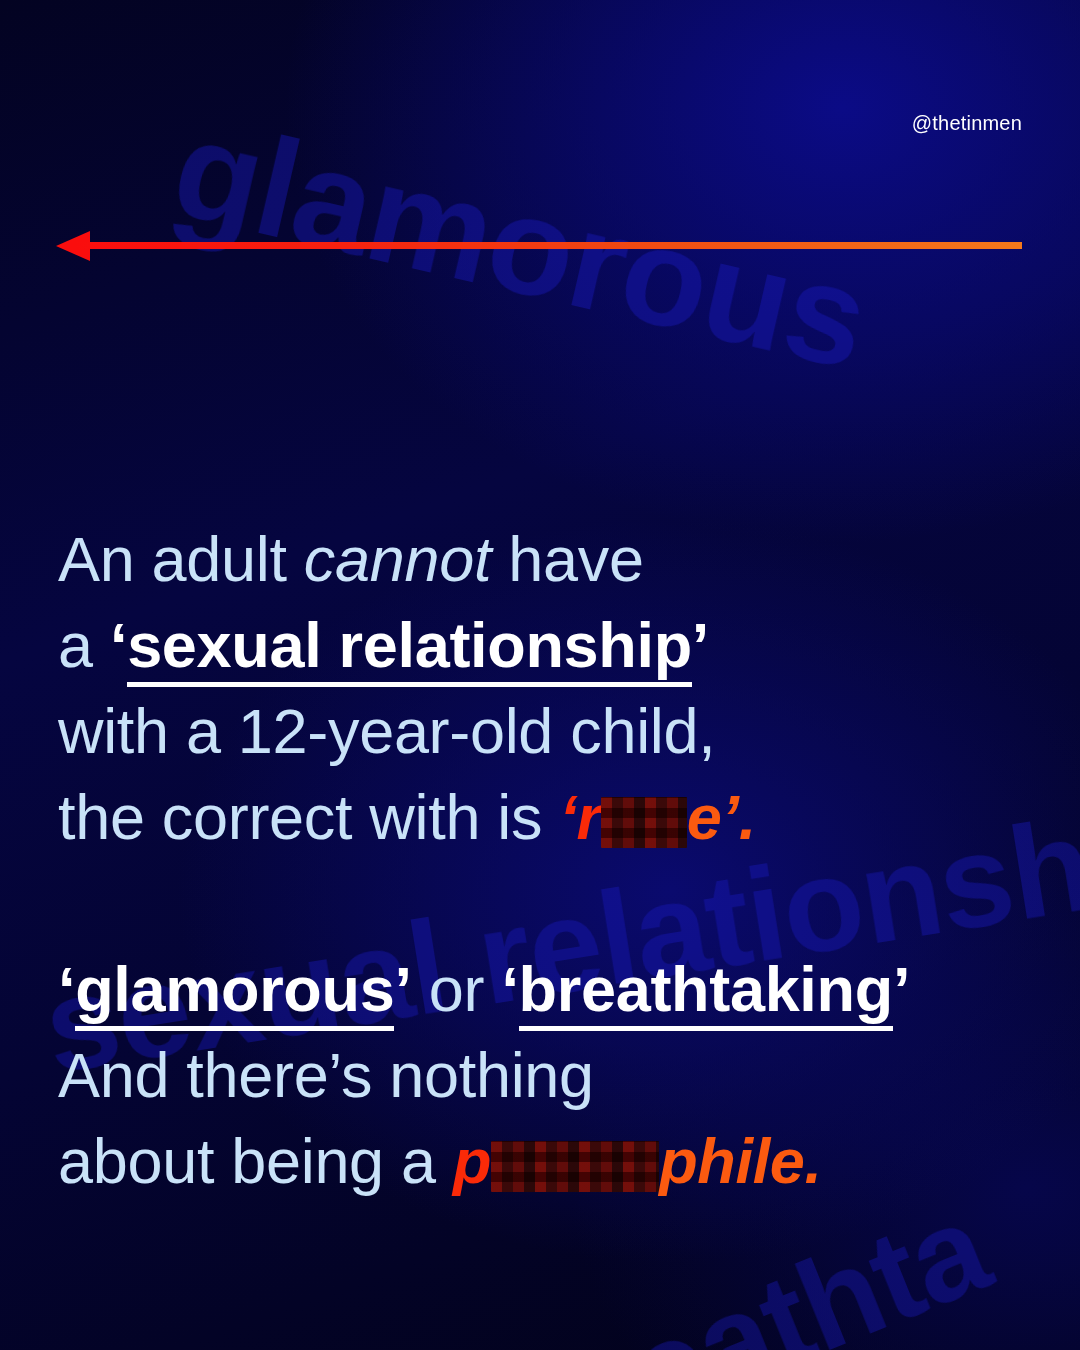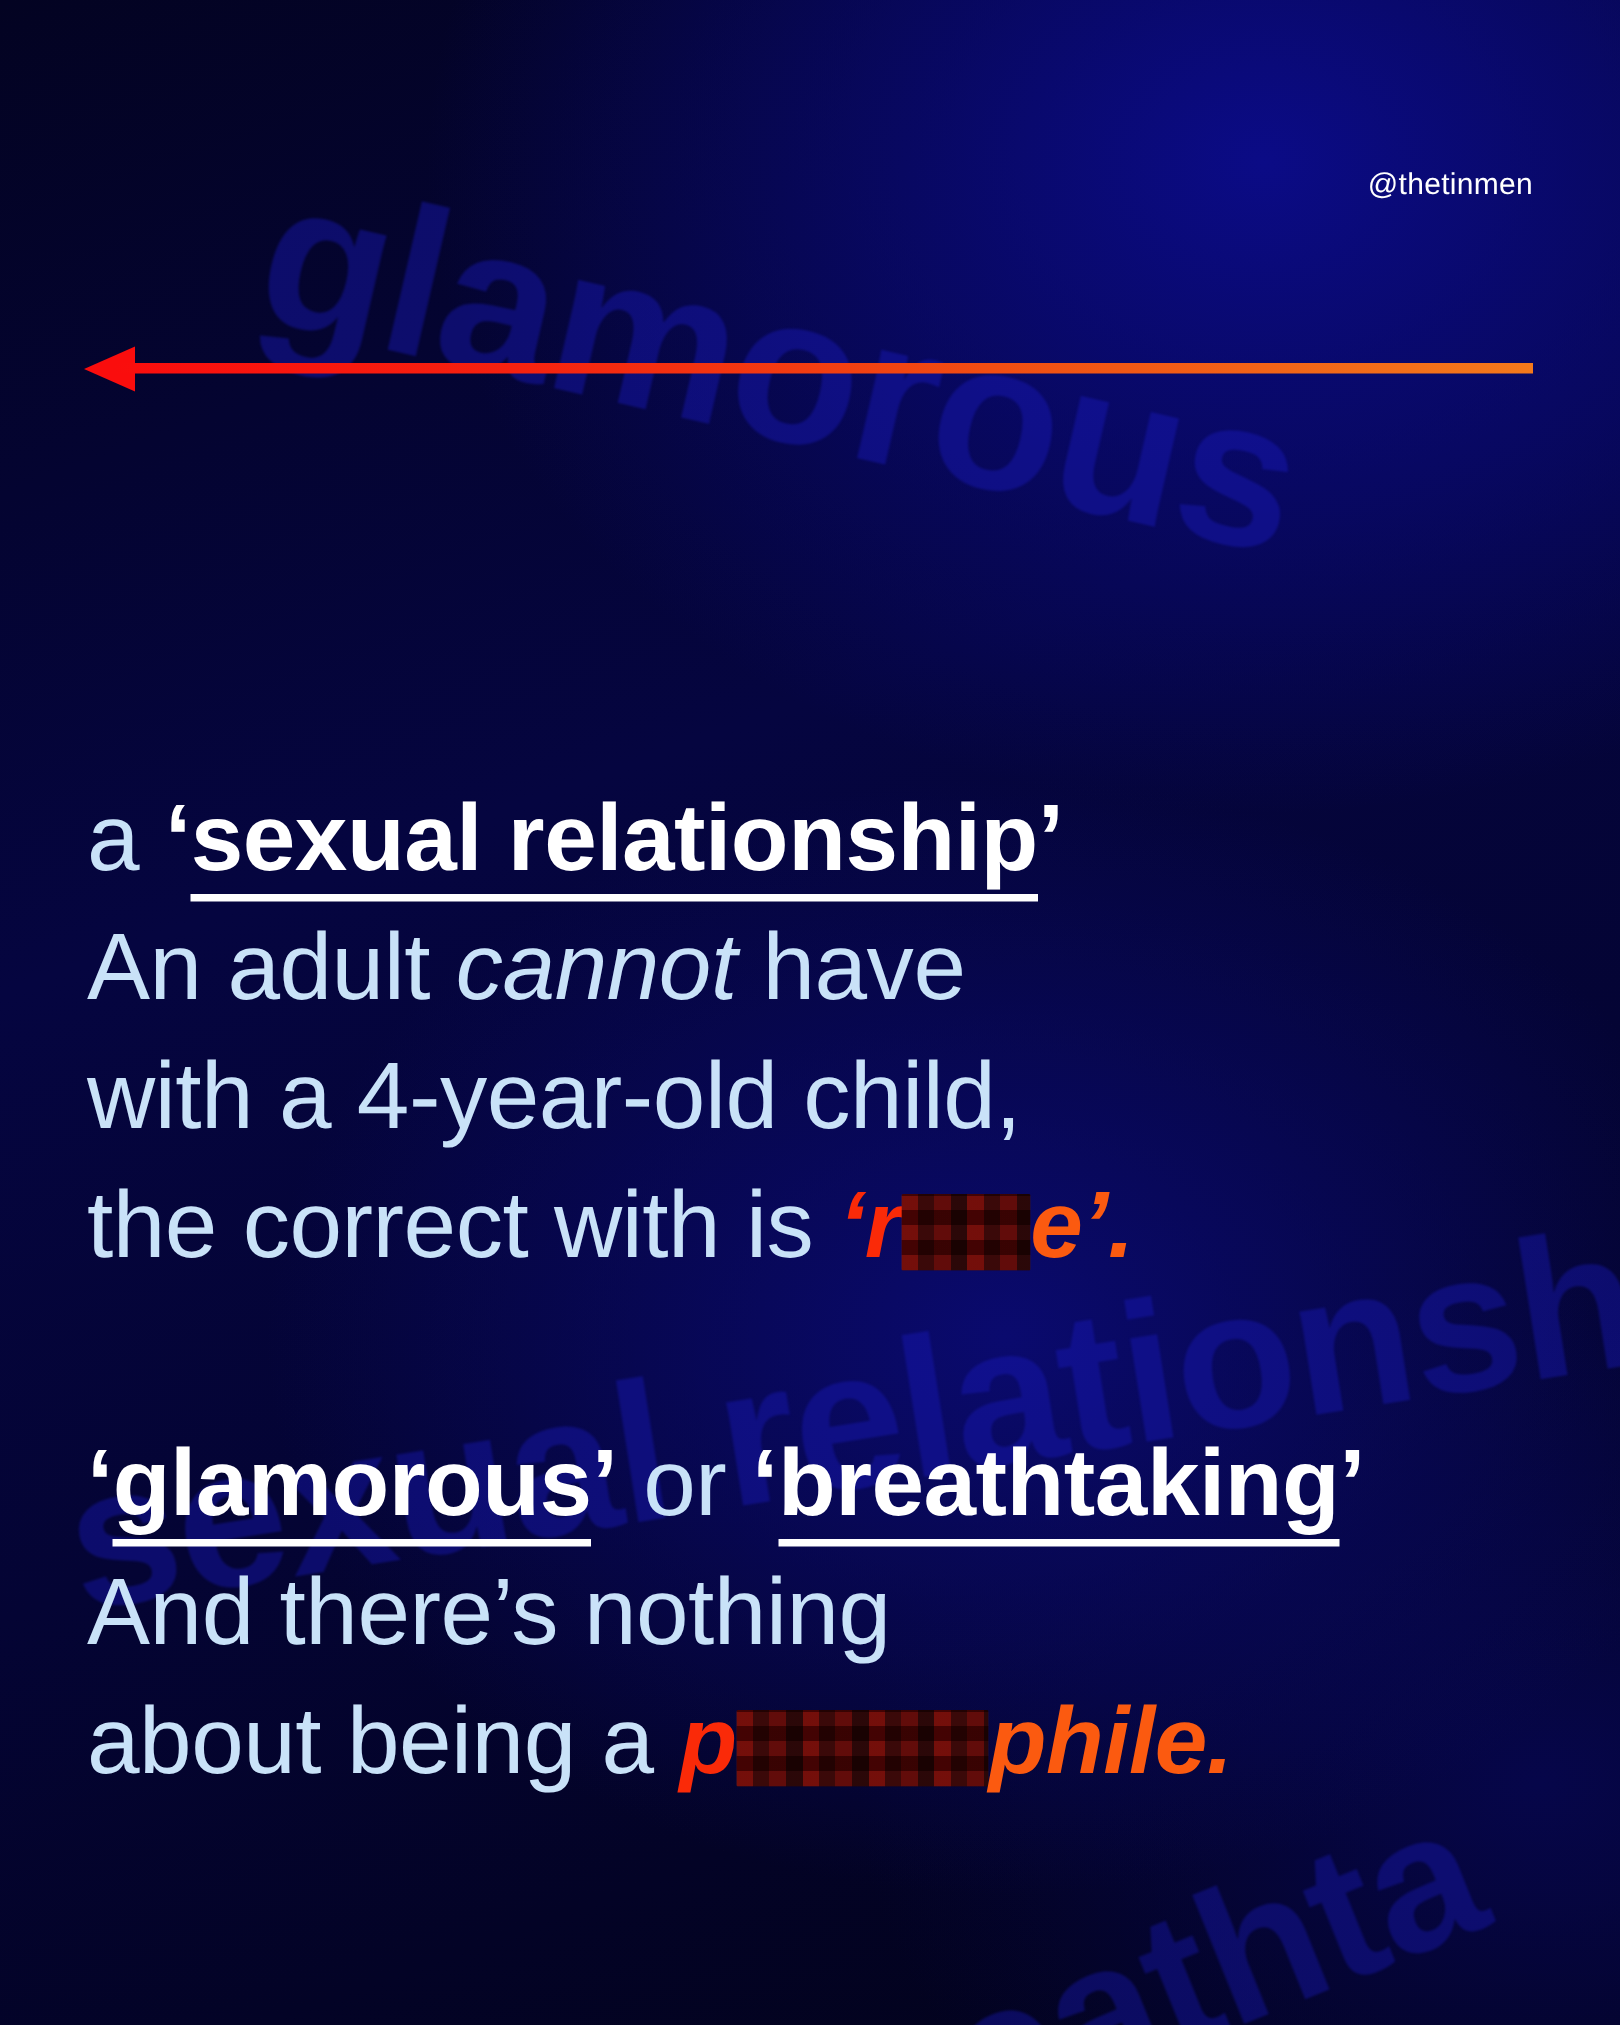--- a/index.html
+++ b/index.html
@@ -178,25 +178,25 @@
 
   <div class="arrow-wrap">
     <div class="arrow-head"></div>
     <div class="arrow-line"></div>
   </div>
 
 
   <div class="body-copy">
 
     <div class="para">
+      <div class="line"><span>An adult </span><em class="ital">cannot</em><span> have</span></div>
+
       <div class="line"><span>a </span><span class="hl">‘</span><span class="hl-u">sexual relationship</span><span class="hl">’</span></div>
 
-      <div class="line"><span>An adult </span><em class="ital">cannot</em><span> have</span></div>
-
-      <div class="line"><span>with a 4-year-old child,</span></div>
+      <div class="line"><span>with a 12-year-old child,</span></div>
 
       <div class="line"><span>the correct with is </span><span class="bad"><span class="vis-a">‘r</span><span class="blk blk-sm"></span><span class="vis-b">e’.</span></span></div>
     </div>
 
     <div class="para">
       <div class="line"><span class="hl">‘</span><span class="hl-u">glamorous</span><span class="hl">’</span><span> or </span><span class="hl">‘</span><span class="hl-u">breathtaking</span><span class="hl">’</span></div>
 
       <div class="line"><span>And there’s nothing</span></div>
 
       <div class="line"><span>about being a </span><span class="bad"><span class="vis-a">p</span><span class="blk blk-lg"></span><span class="vis-b">phile.</span></span></div>

